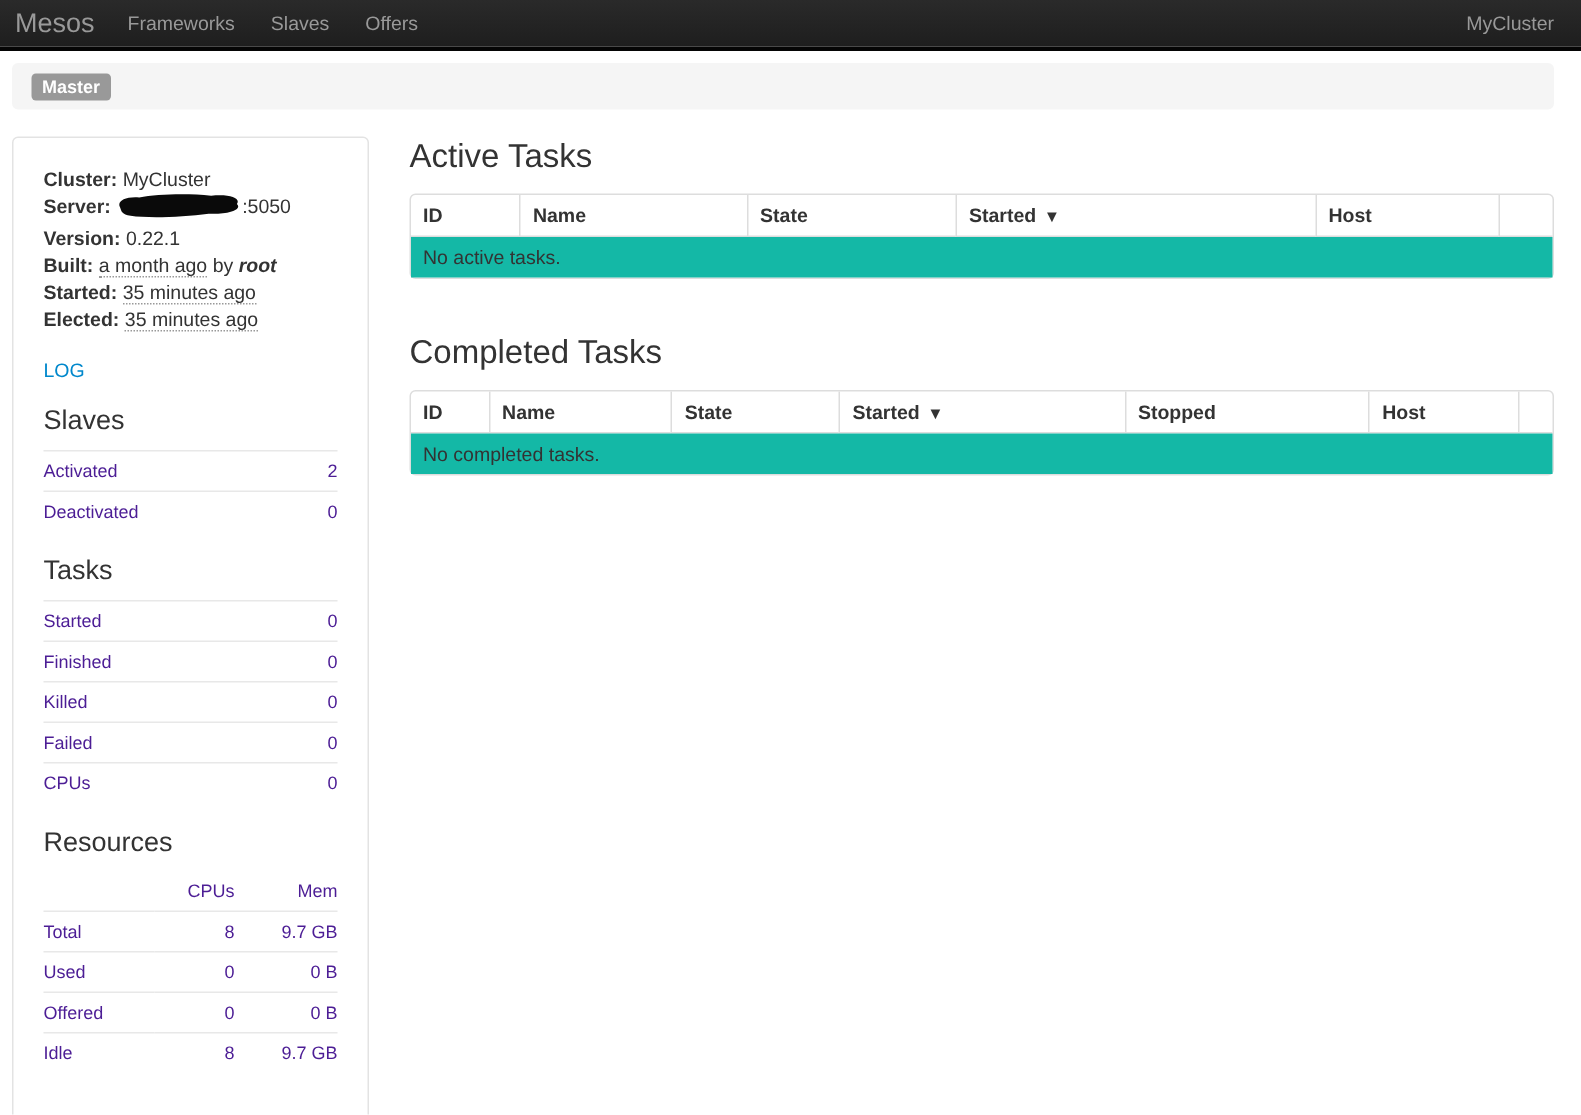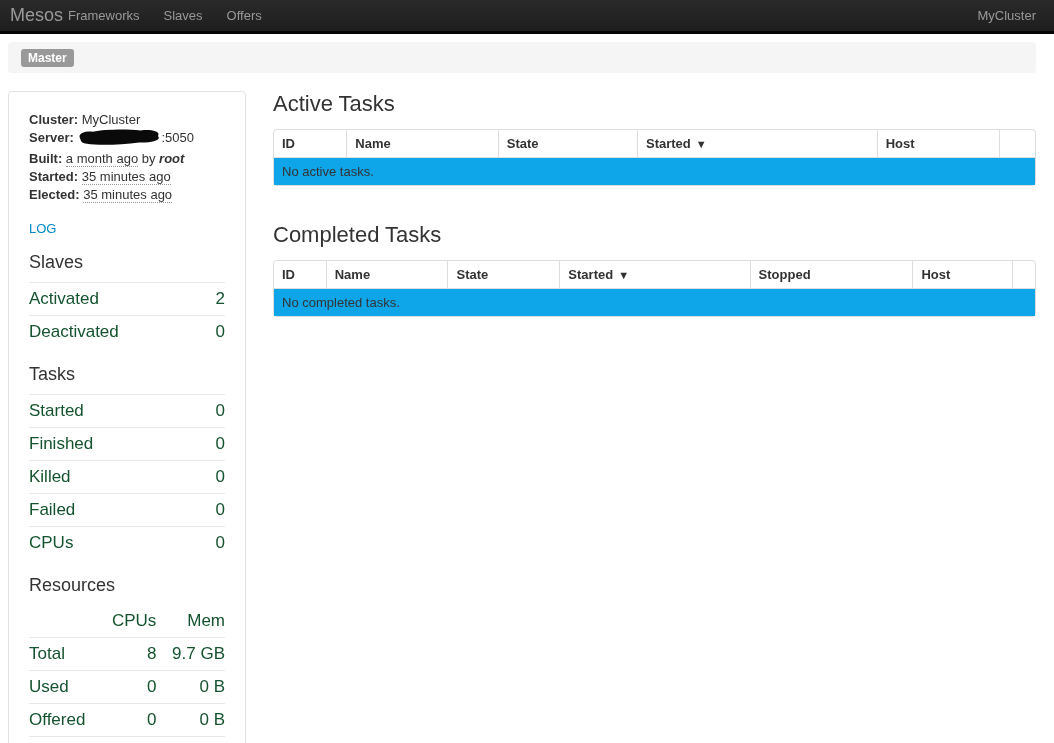--- a/index.html
+++ b/index.html
@@ -6,21 +6,21 @@
   html, body { width: 1054px; height: 743px; overflow: hidden; background: #fff; }
   body { font-family: "Liberation Sans", sans-serif; font-size: 13px; color: #333; }
 
   
   .navbar {
     height: 34px; display: flex; align-items: center;
     background: linear-gradient(#2a2a2a, #1e1e1e);
     border-bottom: 3px solid #050505;
   }
   .navbar .brand {
-    font-size: 18px; color: #999; margin: 0 5px 0 10px;
+    font-size: 18px; color: #999; margin: 0 22px 0 10px;
     text-decoration: none; cursor: pointer;
   }
   .navbar .nav-link {
     font-size: 13px; color: #999; text-decoration: none;
     margin-right: 24px; cursor: pointer;
   }
   .navbar .nav-right {
     margin-left: auto; margin-right: 18px; font-size: 13px; color: #999;
   }
 
@@ -51,21 +51,21 @@
   .italic { font-style: italic; font-weight: bold; }
   .scribble { display: inline-block; vertical-align: -3px; transform: rotate(-1.5deg); }
   .log-link {
     display: inline-block; margin-top: 17px; color: #0088cc;
     text-decoration: none; cursor: pointer; font-size: 13px;
   }
   .panel h2 {
     font-size: 18px; font-weight: normal; color: #333;
     margin: 15px 0 9px; line-height: 22px;
   }
-  .kv-table, .res-table { width: 100%; border-collapse: collapse; font-size: 17px; color: #14532d; }
+  .kv-table, .res-table { width: 100%; border-collapse: collapse; font-size: 12px; color: #4c1d95; }
   .kv-table tr { border-top: 1px solid #e8e8e8; }
   .kv-table td { padding: 6px 0; }
   .kv-table td.val { text-align: right; }
   .res-table td { padding: 6px 0; }
   .res-table .num { text-align: right; }
   .res-table tr.res-row { border-top: 1px solid #e8e8e8; }
   .res-table col.c-label { width: 38%; }
   .res-table col.c-cpus  { width: 27%; }
   .res-table col.c-mem   { width: 35%; }
 
@@ -79,21 +79,21 @@
   table.data {
     width: 100%; border-collapse: separate; border-spacing: 0;
     border: 1px solid #ddd; border-radius: 4px; font-size: 13px;
   }
   table.data th {
     font-weight: bold; text-align: left; color: #333;
     padding: 6px 8px; border-left: 1px solid #ddd; border-bottom: 1px solid #ddd;
     cursor: pointer; white-space: nowrap;
   }
   table.data th:first-child { border-left: none; }
-  table.data td.empty-cell { background: #0ea5e9; padding: 6px 8px; color: #333; }
+  table.data td.empty-cell { background: #14b8a6; padding: 6px 8px; color: #333; }
   .sort-icon { margin-left: 5px; font-size: 11px; }
 </style>
 </head>
 <body>
 
 <nav class="navbar">
   <a class="brand">Mesos</a>
   <a class="nav-link">Frameworks</a>
   <a class="nav-link">Slaves</a>
   <a class="nav-link">Offers</a>
@@ -109,20 +109,24 @@
   <aside class="panel">
     <div class="info-line">
       <b>Cluster:</b>
       <span>MyCluster</span>
     </div>
     <div class="info-line">
       <b>Server:</b>
       <span class="scribble"><svg width="84" height="16" viewBox="0 0 84 16">
             <path d="M3 8 C1 4 7 1 16 2 C28 0 48 0 64 2 C76 1 84 4 81 8 C85 12 74 15 62 14 C44 16 21 16 10 14 C4 13 4 11 3 8 Z" fill="#0a0a0a"></path>
           </svg></span><span>:5050</span>
+    </div>
+    <div class="info-line">
+      <b>Version:</b>
+      <span>0.22.1</span>
     </div>
     <div class="info-line">
       <b>Built:</b>
       <span class="dotted">a month ago</span>
       <span>by</span>
       <span class="italic">root</span>
     </div>
     <div class="info-line">
       <b>Started:</b>
       <span class="dotted">35 minutes ago</span>

